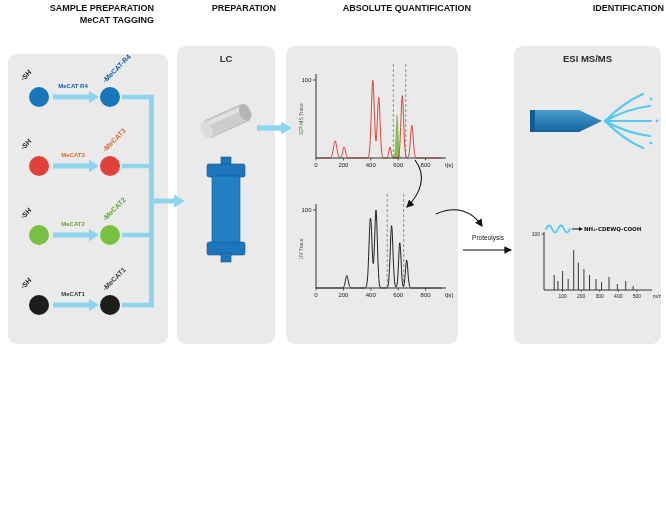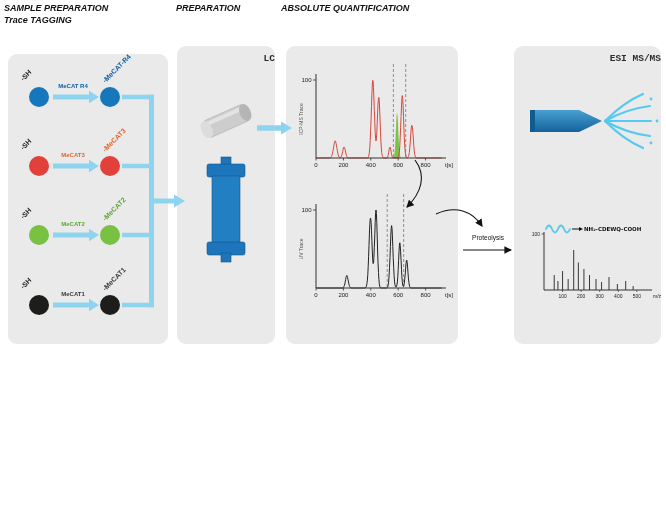--- a/index.html
+++ b/index.html
@@ -1,45 +1,46 @@
 <!DOCTYPE html>
 <html><head>
 <meta charset="utf-8">
 <style>
   html,body{margin:0;padding:0;background:#fff;}
   #canvas{position:relative;width:666px;height:512px;background:#ffffff;overflow:hidden;
           font-family:"Liberation Sans",sans-serif;}
   .panel{position:absolute;background:#eaeaea;border-radius:9px;z-index:1;}
-  .hdr{position:absolute;text-align:left;font-weight:bold;font-size:9px;line-height:11.5px;color:#111;z-index:6;font-style:italic;}
-  .ptitle{position:absolute;text-align:right;font-weight:bold;font-size:9.5px;color:#2b2b2b;z-index:6;font-family:Liberation Mono, monospace;}
+  .hdr{position:absolute;text-align:right;font-weight:bold;font-size:9px;line-height:11.5px;color:#111;z-index:6;}
+  .ptitle{position:absolute;text-align:center;font-weight:bold;font-size:9.5px;color:#2b2b2b;z-index:6;}
   .lab{position:absolute;white-space:nowrap;z-index:6;}
   .sh{font-size:7px;font-weight:bold;color:#1c1c1c;transform:rotate(-45deg);transform-origin:0 100%;}
   .tag{font-size:6px;font-weight:bold;text-align:center;width:44px;}
   .prod{font-size:7px;font-weight:bold;transform:rotate(-45deg);transform-origin:0 100%;}
   .prot{position:absolute;font-size:6.5px;color:#111;text-align:center;z-index:6;}
   svg.layer{position:absolute;left:0;top:0;z-index:5;pointer-events:none;overflow:visible;}
   svg.chart{position:absolute;z-index:4;overflow:visible;}
   svg text{font-family:"Liberation Sans",sans-serif;}
   .tick{font-size:6px;fill:#222;}
   .tick5{font-size:5px;fill:#222;}
   .axis-rot{font-size:5px;fill:#555;}
   .pep{font-size:5.5px;font-weight:bold;fill:#111;font-family:"DejaVu Sans",sans-serif;}
 </style>
 </head>
 <body>
 
 <div id="canvas">
 
   <div class="hdr" style="left:4px;top:3px;width:150px">
     <div>SAMPLE PREPARATION</div>
-    <div>Trace TAGGING</div>
+    <div>MeCAT TAGGING</div>
   </div>
   <div class="hdr" style="left:176px;top:3px;width:100px">PREPARATION</div>
   <div class="hdr" style="left:281px;top:3px;width:190px">ABSOLUTE QUANTIFICATION</div>
   <div class="hdr" style="left:500px;top:3px;width:164px">
+    <div>IDENTIFICATION</div>
   </div>
 
   <div class="panel" style="left:8px;top:54px;width:160px;height:290px"></div>
   <div class="panel" style="left:177px;top:46px;width:98px;height:298px"></div>
   <div class="panel" style="left:286px;top:46px;width:172px;height:298px"></div>
   <div class="panel" style="left:514px;top:46px;width:147px;height:298px"></div>
 
   <div class="ptitle" style="left:177px;top:53px;width:98px">LC</div>
   <div class="ptitle" style="left:514px;top:53px;width:147px">ESI MS/MS</div>
 

